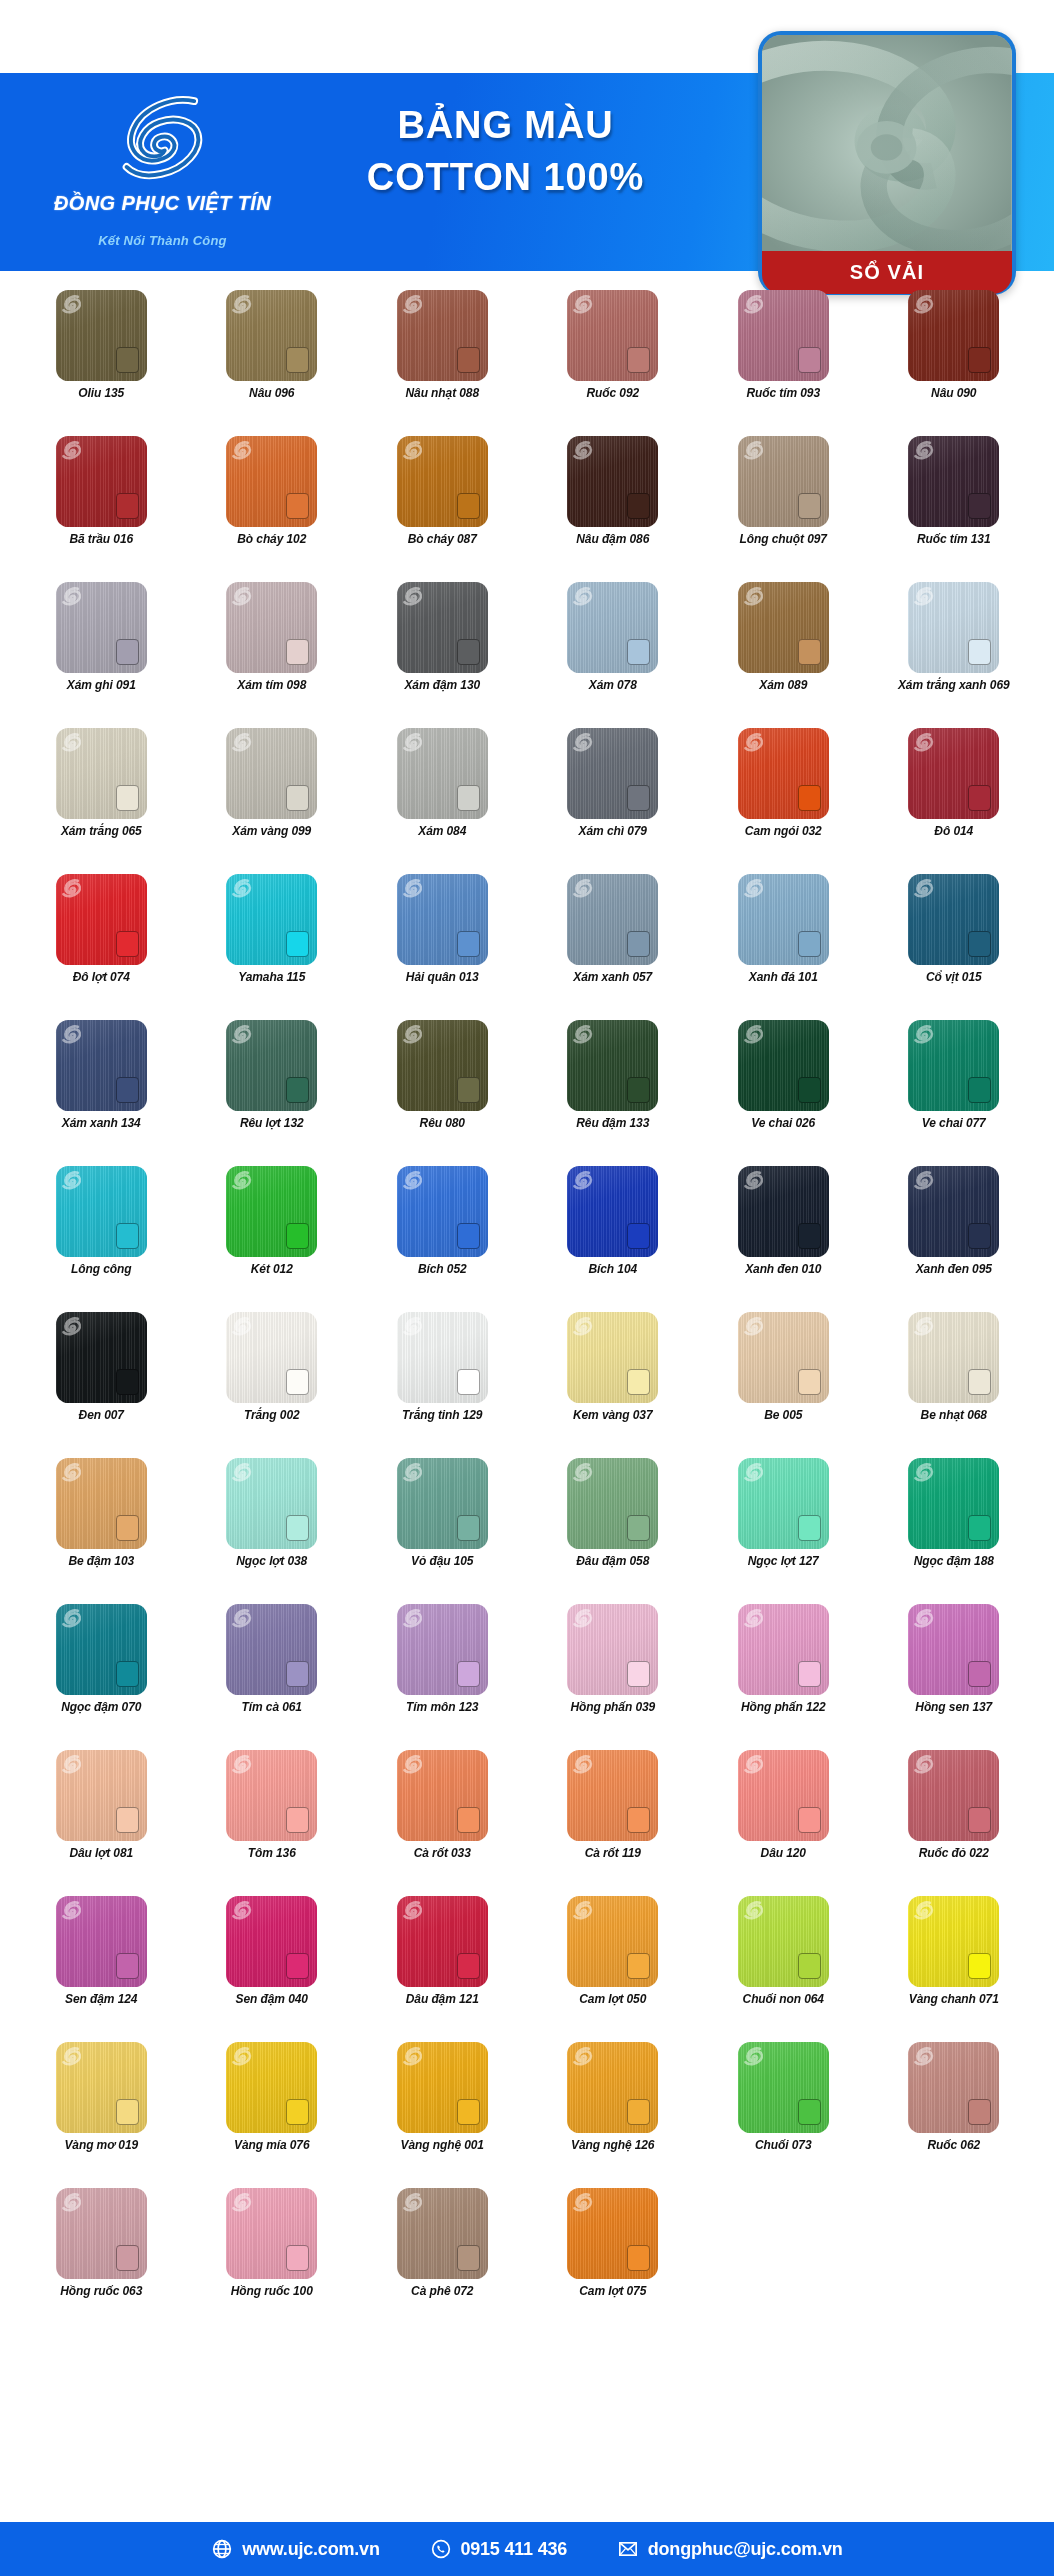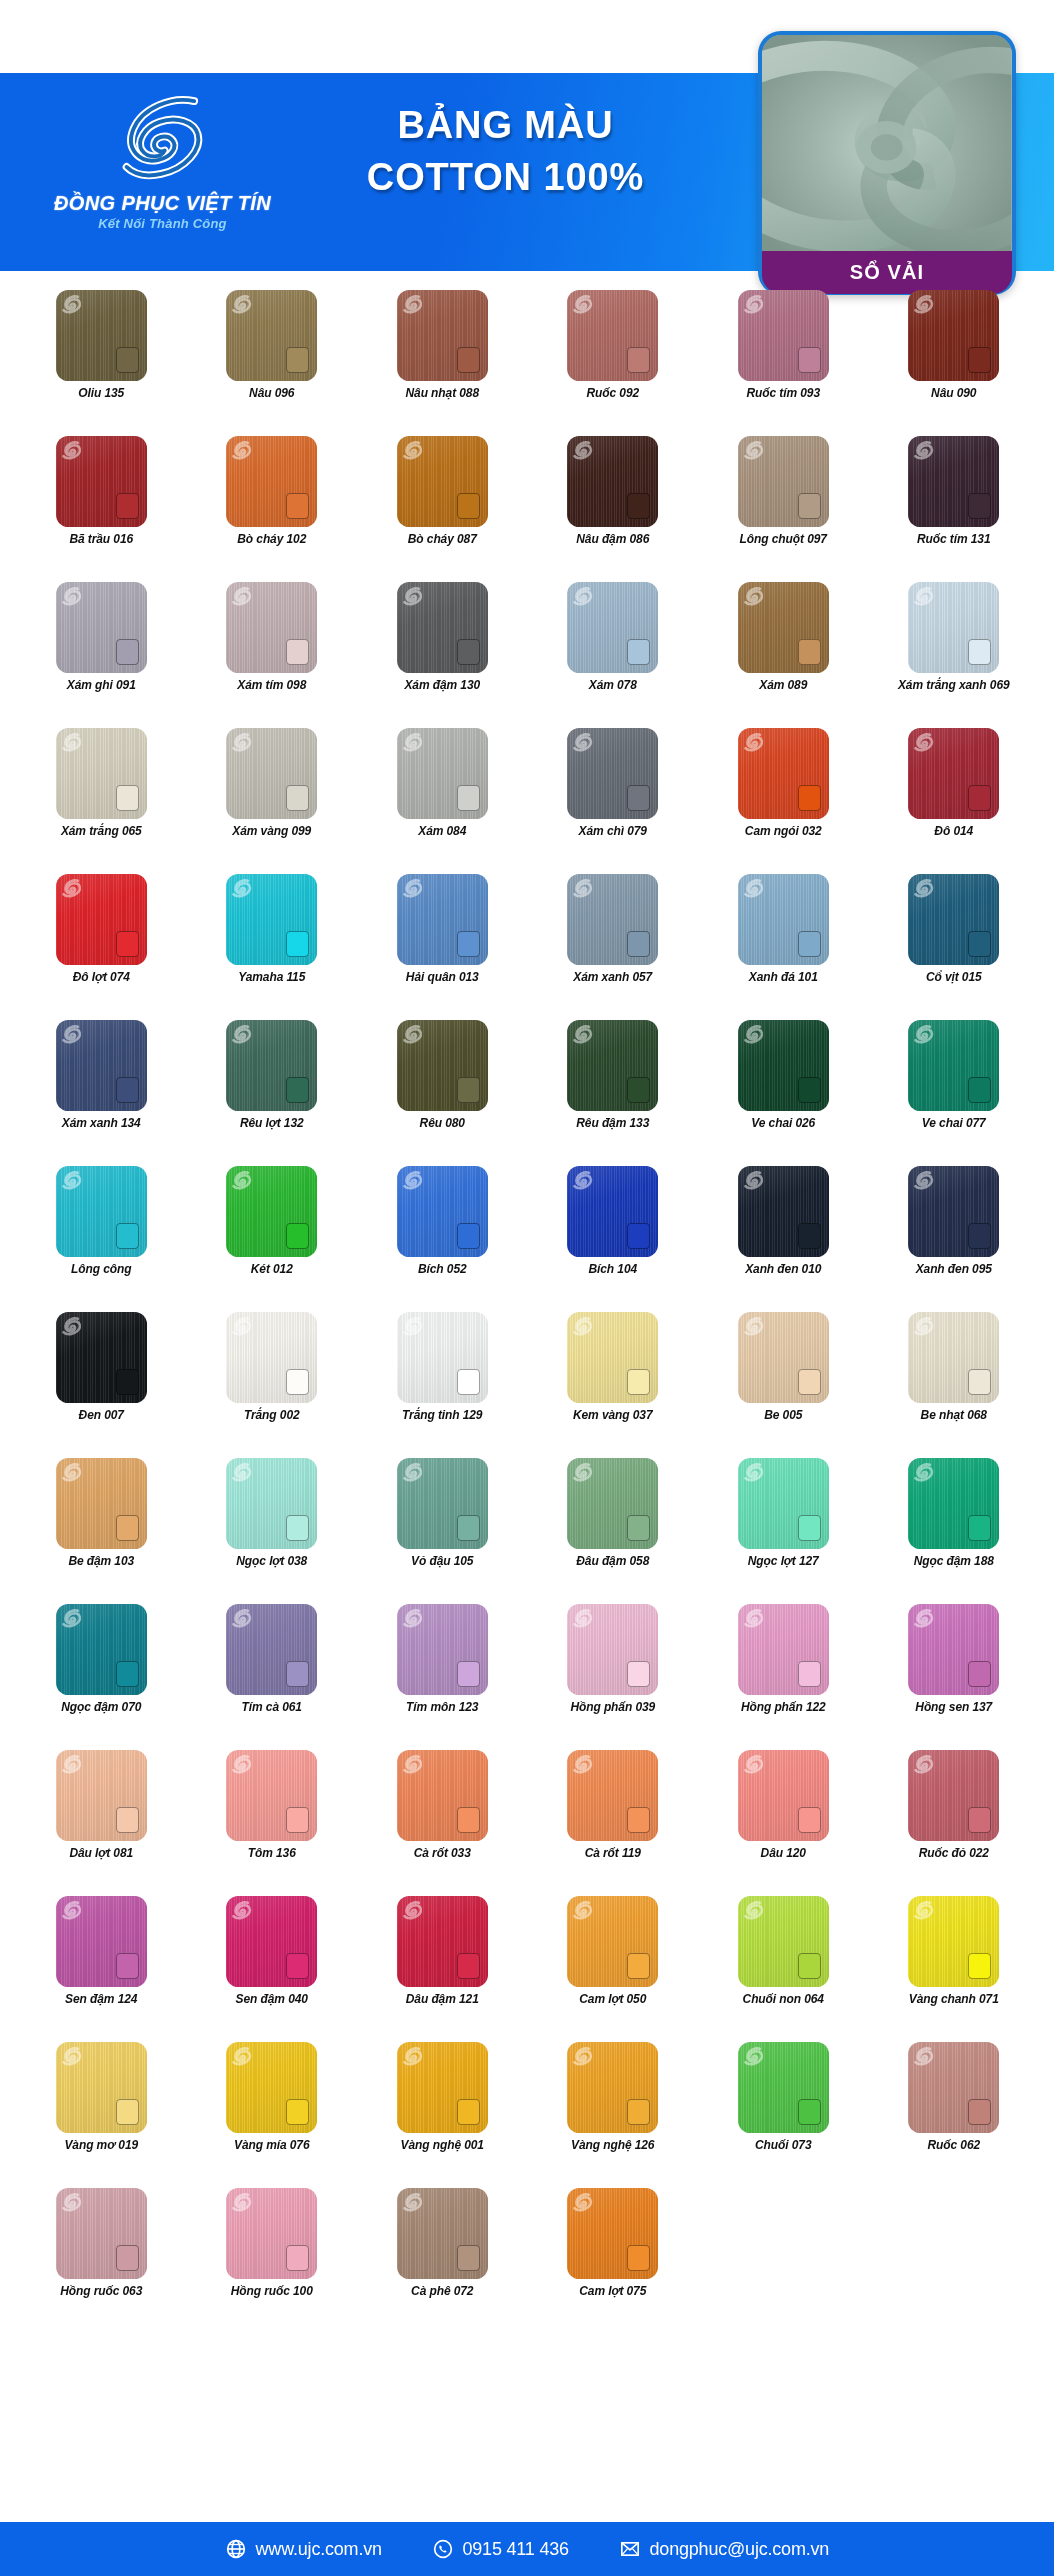--- a/index.html
+++ b/index.html
@@ -49,21 +49,21 @@
     margin-top: 1.8px;
     white-space: nowrap;
     text-shadow: 0 0 1.8px rgba(255,255,255,.55);
   }
   .logo-tagline {
     font-size: 13px;
     font-weight: bold;
     font-style: italic;
     color: #8fd3fb;
     letter-spacing: 0.2px;
-    margin-top: 1px;
+    margin-top: 18px;
     white-space: nowrap;
   }
 
   .title-block {
     position: absolute;
     left: 290px; top: 32px;
     width: 431px;
     text-align: center;
   }
   .title-line1 {
@@ -98,21 +98,21 @@
     position: relative;
     width: 100%; height: 216px;
     border-radius: 19.3px 19.3px 0 0;
     overflow: hidden;
     background: #9db3ab;
   }
   .fabric-photo svg { display:block; width:100%; height:100%; }
   .fabric-caption {
     height: 43px;
     border-radius: 0 0 19.3px 19.3px;
-    background: #701a75;
+    background: #b91c1c;
     color: #ffffff;
     font-size: 20px;
     font-weight: bold;
     letter-spacing: 1.1px;
     display: flex; align-items: center; justify-content: center;
   }
 
   
   .grid {
     position: absolute;
@@ -188,21 +188,21 @@
     align-items: center;
     justify-content: center;
     gap: 51px;
   }
   .footer-item {
     display: flex;
     align-items: center;
     gap: 9.7px;
     color: #ffffff;
     font-size: 18px;
-    font-weight: normal;
+    font-weight: bold;
     letter-spacing: -0.2px;
     white-space: nowrap;
   }
   .footer-item .ficon { width: 20px; height: 20px; display:block; flex:0 0 auto; }
 </style>
 </head>
 <body>
 
 <div class="page">
 

